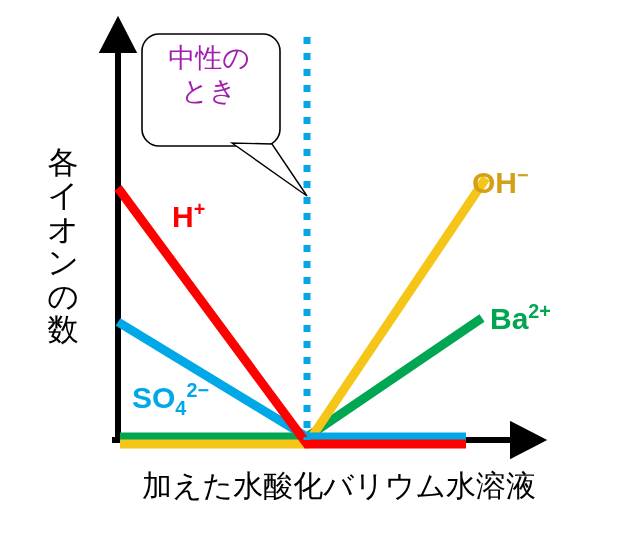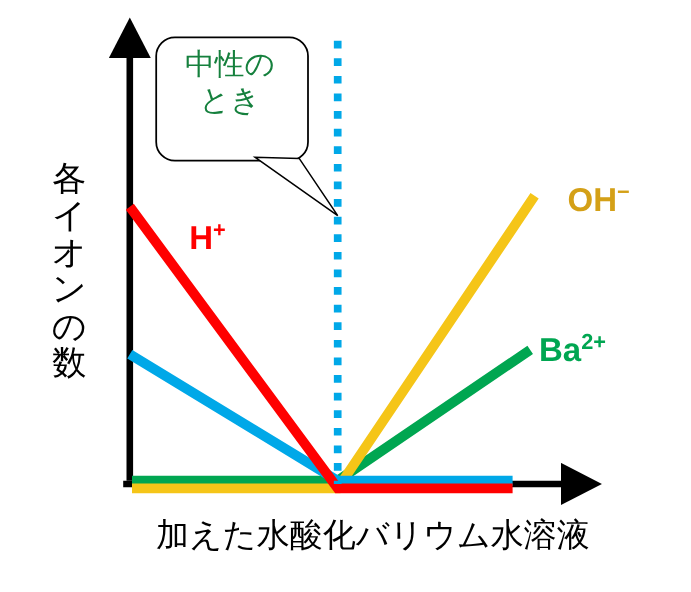--- a/index.html
+++ b/index.html
@@ -49,42 +49,42 @@
     margin-left: 25px;
   }
   .callout-text {
     position: absolute;
     left: 148px;
     top: 42px;
     width: 122px;
     text-align: center;
     font-size: 27px;
     line-height: 1.22;
-    color: #15803d;
+    color: #a21caf;
     white-space: pre-line;
   }
   .ion-label {
     position: absolute;
     font-size: 30px;
     font-weight: bold;
     white-space: nowrap;
   }
   .ion-label sup {
     font-size: 0.66em;
     vertical-align: super;
     line-height: 0;
   }
   .ion-label sub {
     font-size: 0.66em;
     vertical-align: sub;
     line-height: 0;
   }
   #label-h { left: 172px; top: 200px; }
   #label-so4 { left: 132px; top: 381px; }
-  #label-oh { left: 516px; top: 166px; }
+  #label-oh { left: 472px; top: 166px; }
   #label-ba { left: 490px; top: 302px; text-align: center; }
 </style>
 </head>
 <body>
 
 <div id="figure">
 
   <svg id="plot-svg" viewBox="0 0 628 538">
     <defs>
       <marker id="arrowBlack" markerWidth="10" markerHeight="10" refX="1" refY="3.2" orient="auto" markerUnits="strokeWidth">
@@ -120,20 +120,23 @@
 
   <div class="axis-label-horizontal">加えた水酸化バリウム水溶液</div>
 
   <div class="callout-text">中性の
 とき</div>
 
   <div class="ion-label" id="label-h" style="color:#ff0000;">
     <span>H</span><sup>+</sup>
   </div>
 
+  <div class="ion-label" id="label-so4" style="color:#00a8e8;">
+    <span>SO</span><sub>4</sub><sup>2−</sup>
+  </div>
 
   <div class="ion-label" id="label-oh" style="color:#d4a017;">
     <span>OH</span><sup>−</sup>
   </div>
 
   <div class="ion-label" id="label-ba" style="color:#00a651;">
     <span>Ba</span><sup>2+</sup>
   </div>
 
 </div>

